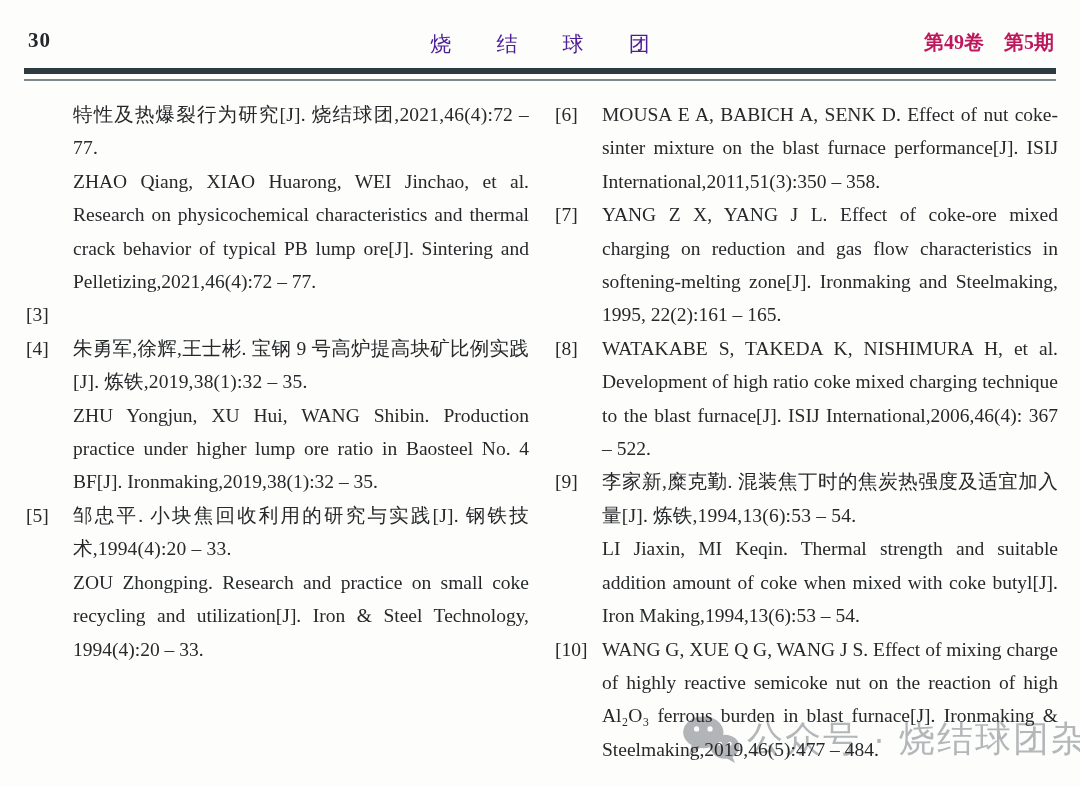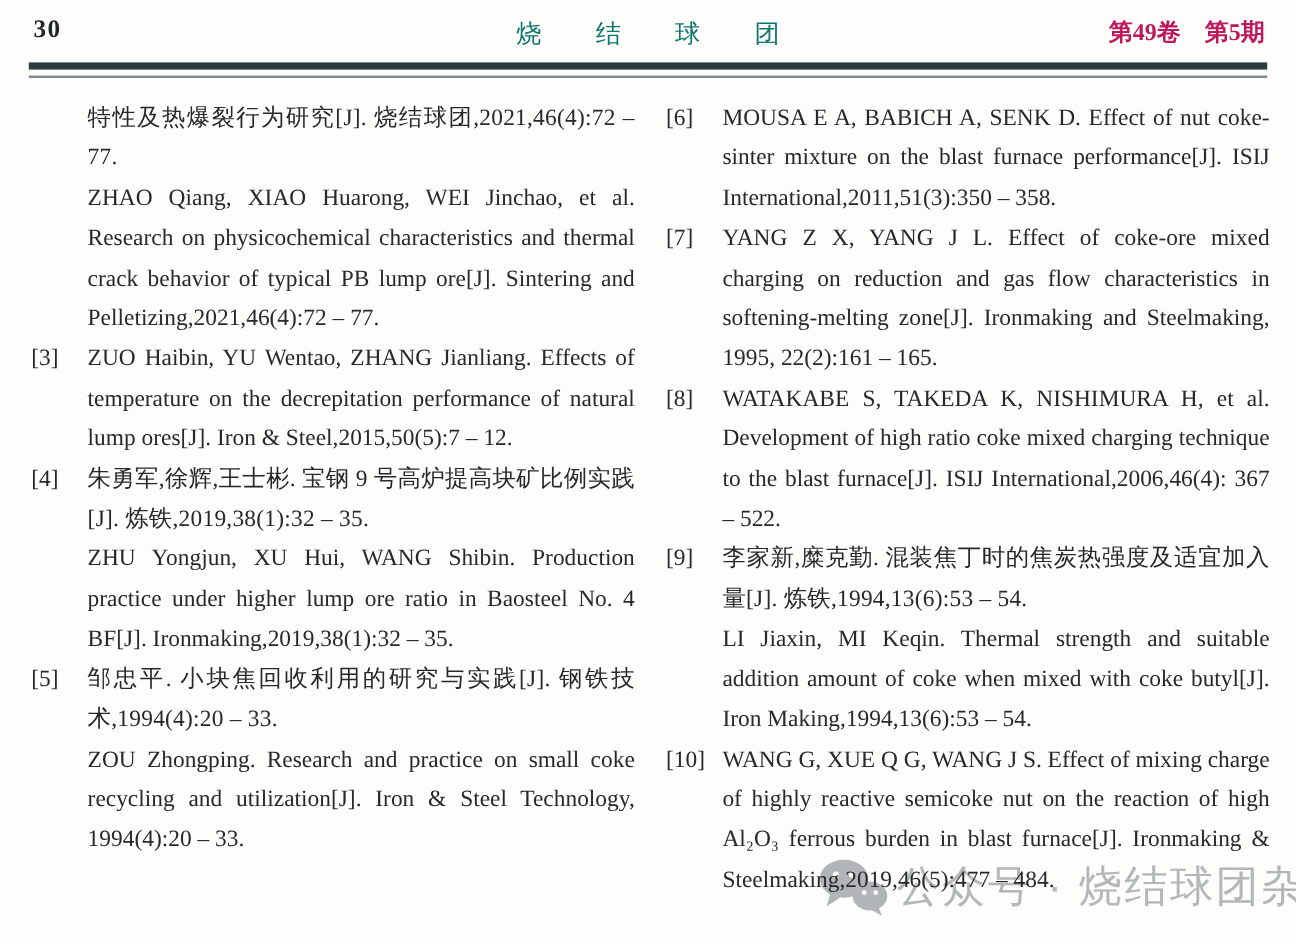--- a/index.html
+++ b/index.html
@@ -13,33 +13,34 @@
     width: 1080px; height: 787px;
     background: #fdfdfc;
     color: #26282a;
     overflow: hidden;
   }
   
   .hdr {
     position: relative;
     height: 34px;
     padding: 12px 26px 0 28px;
+    margin-top: 16px;
   }
   .hdr .pageno {
     position: absolute; left: 28px; top: 12px;
     font-size: 21px; font-weight: 600; letter-spacing: 1px;
     color: #23272a;
   }
   .hdr .jtitle {
     position: absolute; left: 0; right: 0; top: 14px;
     text-align: center;
     font-size: 21px;
     letter-spacing: 2.15em;
     text-indent: 2.15em; 
-    color: #0f766e;
+    color: #4c1d95;
     white-space: nowrap;
   }
   .hdr .issue {
     position: absolute; right: 26px; top: 13px;
     font-size: 20px; font-weight: 600;
     color: #be185d;
   }
   .rule-thick { margin: 6px 24px 0 24px; height: 6px; background: #2d3b41; }
   .rule-thin  { margin: 5px 24px 0 24px; height: 2px; background: #7e878b; }
 
@@ -124,21 +125,20 @@
         <div class="ref">
           <span class="ref-label"></span>
           <div class="ref-body">
             <p class="seg zh">特性及热爆裂行为研究[J]. 烧结球团,2021,46(4):72 – 77.</p>
             <p class="seg en">ZHAO Qiang, XIAO Huarong, WEI Jinchao, et al. Research on physicochemical characteristics and thermal crack behavior of typical PB lump ore[J]. Sintering and Pelletizing,2021,46(4):72 – 77.</p>
           </div>
         </div>
         <div class="ref">
           <span class="ref-label">[3]</span>
           <div class="ref-body">
-            <p class="seg en">ZUO Haibin, YU Wentao, ZHANG Jianliang. Effects of temperature on the decrepitation performance of natural lump ores[J]. Iron &amp; Steel,2015,50(5):7 – 12.</p>
           </div>
         </div>
         <div class="ref">
           <span class="ref-label">[4]</span>
           <div class="ref-body">
             <p class="seg zh">朱勇军,徐辉,王士彬. 宝钢 9 号高炉提高块矿比例实践[J]. 炼铁,2019,38(1):32 – 35.</p>
             <p class="seg en">ZHU Yongjun, XU Hui, WANG Shibin. Production practice under higher lump ore ratio in Baosteel No. 4 BF[J]. Ironmaking,2019,38(1):32 – 35.</p>
           </div>
         </div>
         <div class="ref">

